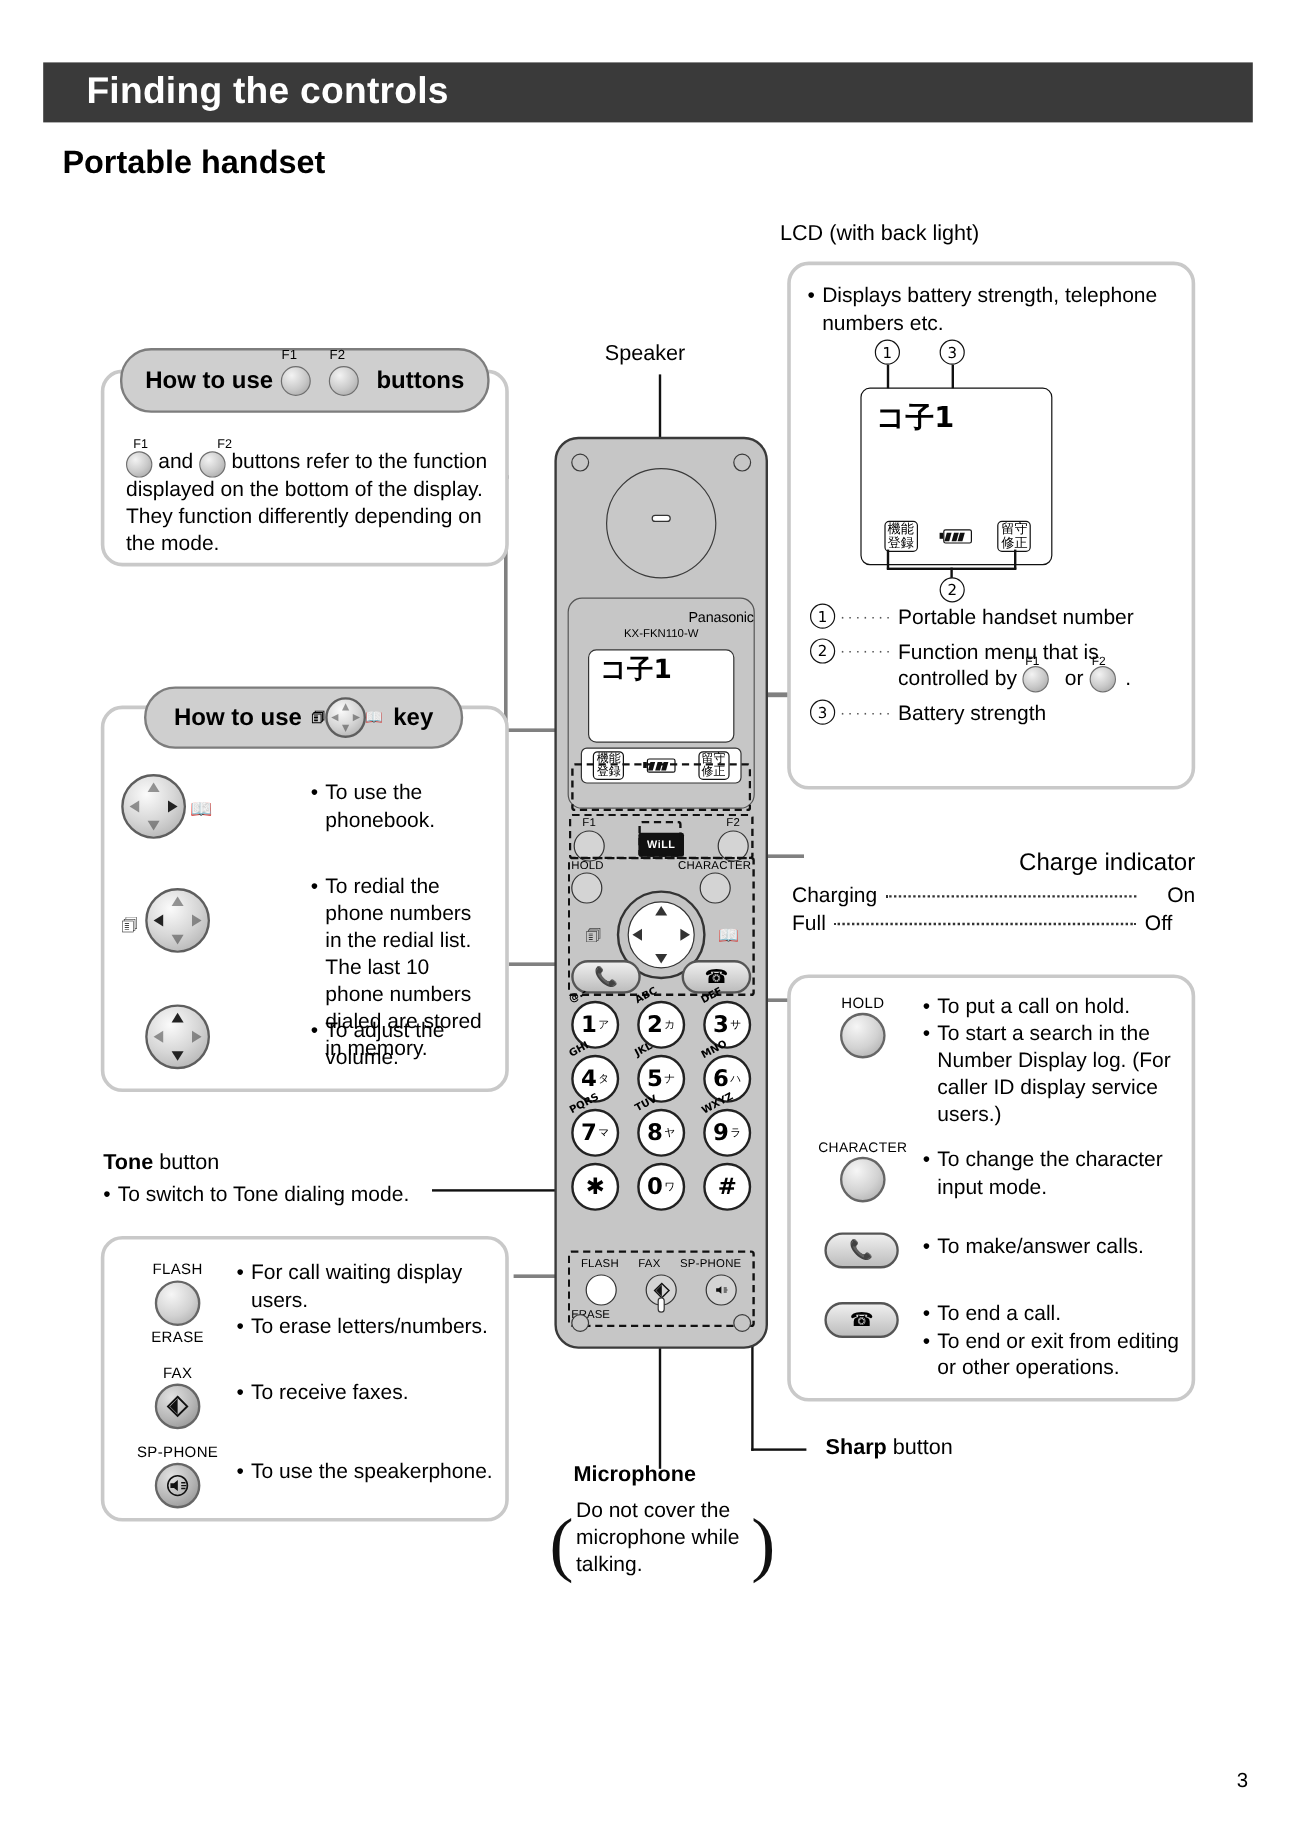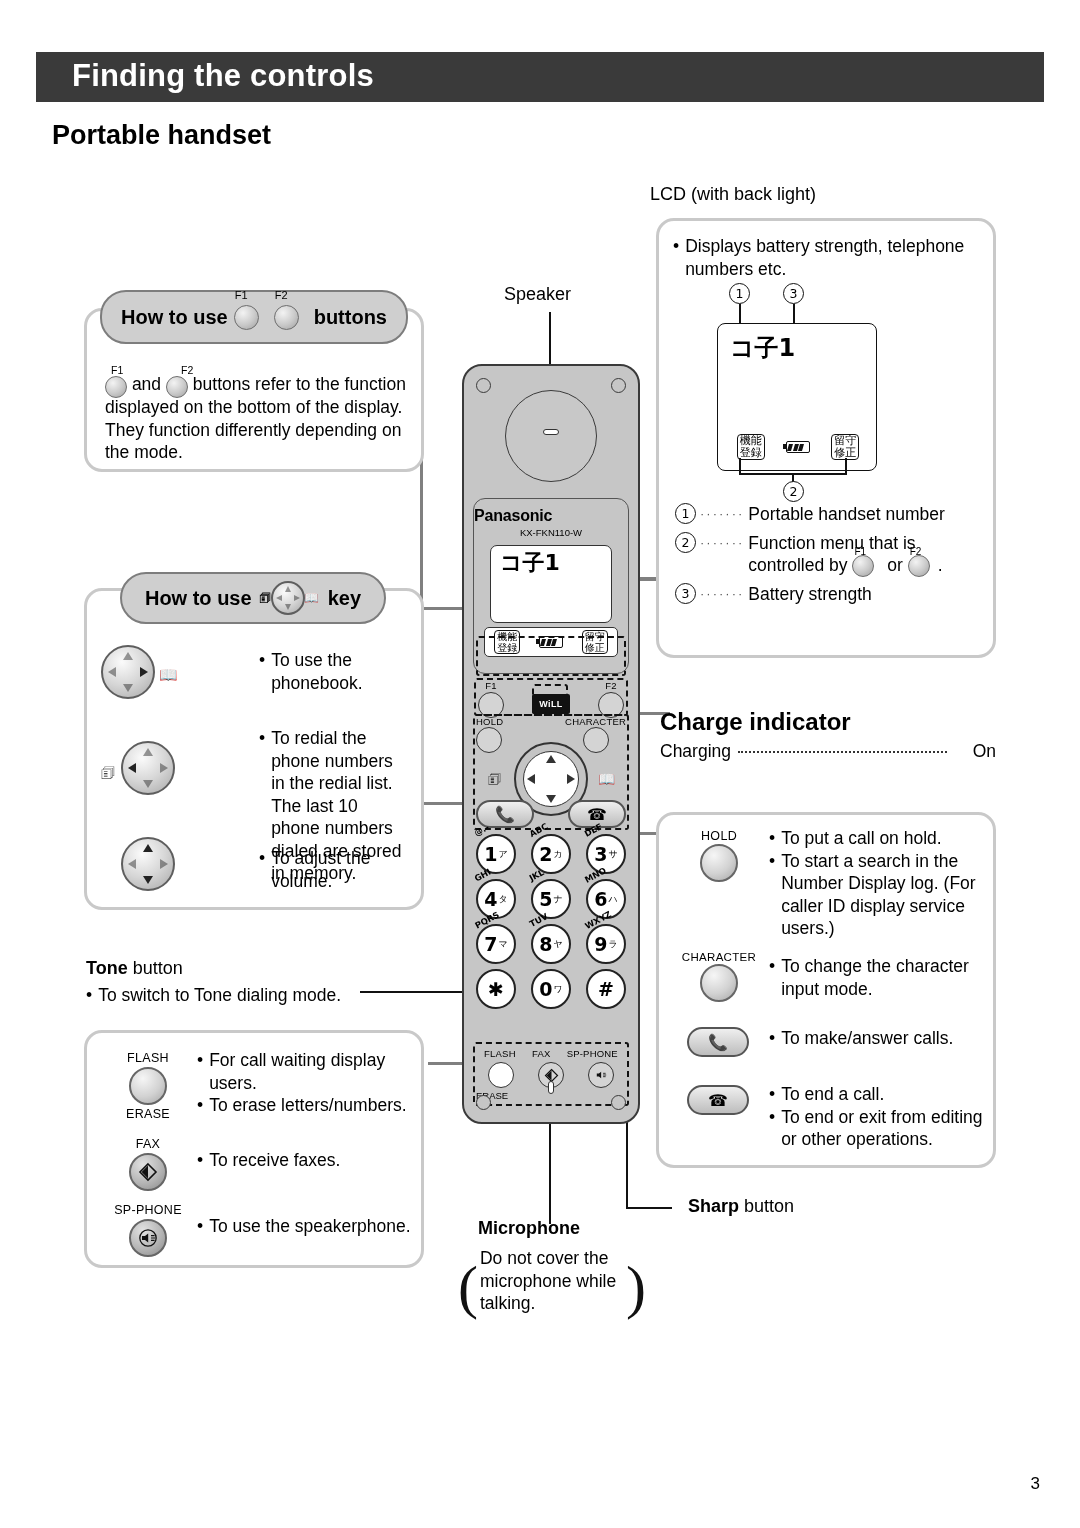--- a/index.html
+++ b/index.html
@@ -112,21 +112,21 @@
     background:#c8c8c8;
   }
   .hs-slot{
     position:absolute;left:50%;transform:translateX(-50%);top:65px;
     width:16px;height:6px;border-radius:3px;border:1.4px solid #333;background:#fff;
   }
   .hs-panel{
     position:absolute;left:11px;top:134px;width:156px;height:176px;
     border:1.6px solid #555;border-radius:12px;background:#c6c6c6;
   }
-  .brand{ text-align:left;font-size:16px;font-weight:bold;letter-spacing:-0.2px;margin-top:8px; }
+  .brand{ text-align:right;font-size:12px;font-weight:normal;letter-spacing:-0.2px;margin-top:8px; }
   .model{ text-align:center;font-size:9.5px;margin-top:2px; }
   .lcd{
     margin:7px auto 0;width:122px;height:78px;background:#fff;
     border:1.6px solid #333;border-radius:7px;position:relative;
   }
   .lcd-num{ position:absolute;left:9px;top:6px;font-size:22px;font-weight:bold;line-height:22px;font-family:"DejaVu Sans",sans-serif; }
   .softrow{
     margin:4px auto 0;width:134px;height:30px;background:#fff;border:1.6px solid #333;border-radius:5px;
     display:flex;align-items:center;justify-content:space-around;
   }
@@ -620,26 +620,31 @@
         <div class="circnum">
             <span>3</span>
           </div>
         <span style="letter-spacing:2px;font-size:13px;color:#555;position:relative;top:3px;">·······</span>
         <span class="txt">Battery strength</span>
       </div>
     </div>
   </div>
 
   <div style="position:absolute;left:660px;top:708px;width:336px;">
-    <div style="font-size:24px;font-weight:bold;">Charge indicator</div>
+    <div style="font-size:20px;font-weight:normal;text-align:right;">Charge indicator</div>
     <div style="display:flex;align-items:baseline;margin-top:4px;">
       <span class="txt">Charging</span>
       <span class="dots"></span>
       <span class="txt" style="width:42px;text-align:right;">On</span>
     </div>
+    <div style="display:flex;align-items:baseline;">
+      <span class="txt">Full</span>
+      <span class="dots"></span>
+      <span class="txt" style="width:42px;text-align:left;">Off</span>
+    </div>
   </div>
 
   <div class="callout" style="left:656px;top:812px;width:340px;height:356px;">
 
     <div style="position:absolute;left:20px;top:14px;width:80px;text-align:center;">
       <div class="keycap">HOLD</div>
       <div class="rbtn" style="margin:1px auto;"></div>
     </div>
     <div style="position:absolute;left:110px;top:12px;width:216px;">
       <div class="txt bullet-row">

